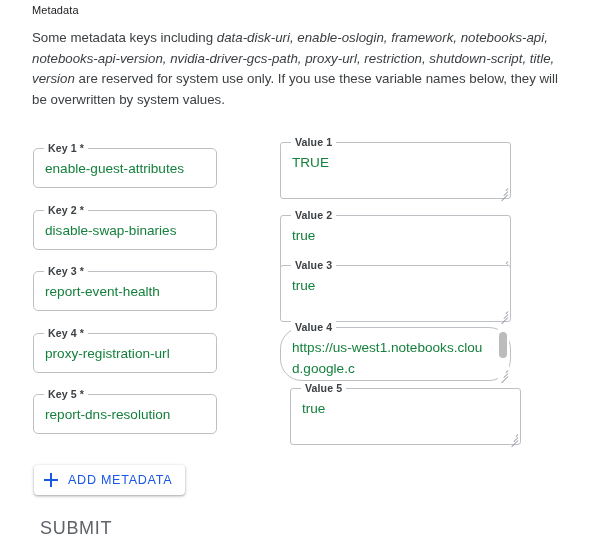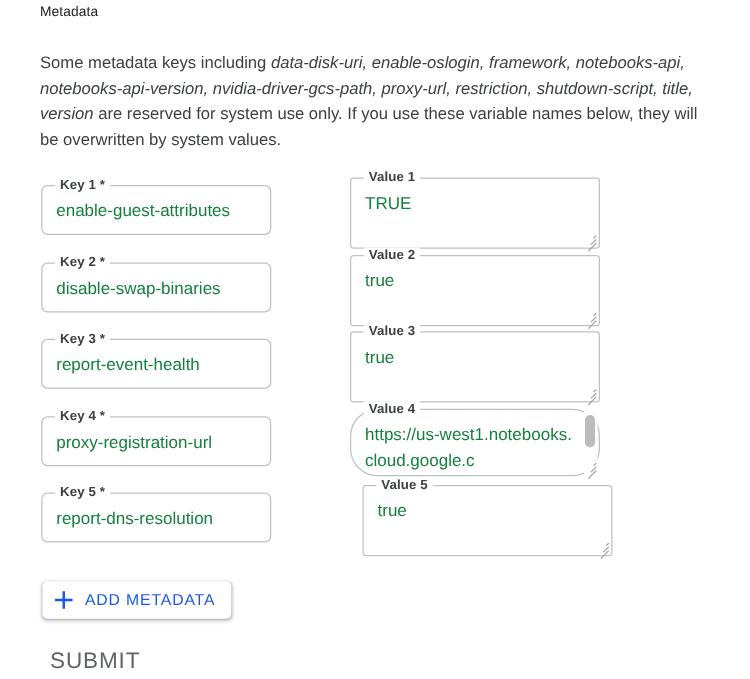--- a/index.html
+++ b/index.html
@@ -30,21 +30,21 @@
     top: 4px;
     font-size: 11px;
     font-weight: 500;
     color: #202124;
     letter-spacing: 0.1px;
   }
 
   .section-desc {
     position: absolute;
     left: 32px;
-    top: 40px;
+    top: 28px;
     width: 530px;
     font-size: 13.3px;
     line-height: 20.5px;
     color: #3c4043;
   }
   .section-desc i {
     font-style: italic;
   }
 
   
@@ -103,21 +103,21 @@
     height: 40px;
     border-radius: 5px;
   }
   .key-field .value-text {
     top: 9px;
   }
 
   
   .value-field {
     left: 280px;
-    width: 200px;
+    width: 231px;
     height: 57px;
     border-radius: 3px;
   }
 
   
   .grip {
     position: absolute;
     right: 2px;
     bottom: 2px;
     width: 10px;
@@ -235,21 +235,21 @@
             <i class="g3"></i>
           </span>
       </div>
     </div>
 
     <div class="row" style="top:62px;">
       <div class="field key-field" style="top:11px;">
         <span class="legend">Key 2 *</span>
         <div class="value-text">disable-swap-binaries</div>
       </div>
-      <div class="field value-field" style="top:5px;">
+      <div class="field value-field" style="top:16px;">
         <span class="legend">Value 2</span>
         <div class="value-text">true</div>
         <span class="grip">
             <i class="g1"></i>
             <i class="g2"></i>
             <i class="g3"></i>
           </span>
       </div>
     </div>
 

